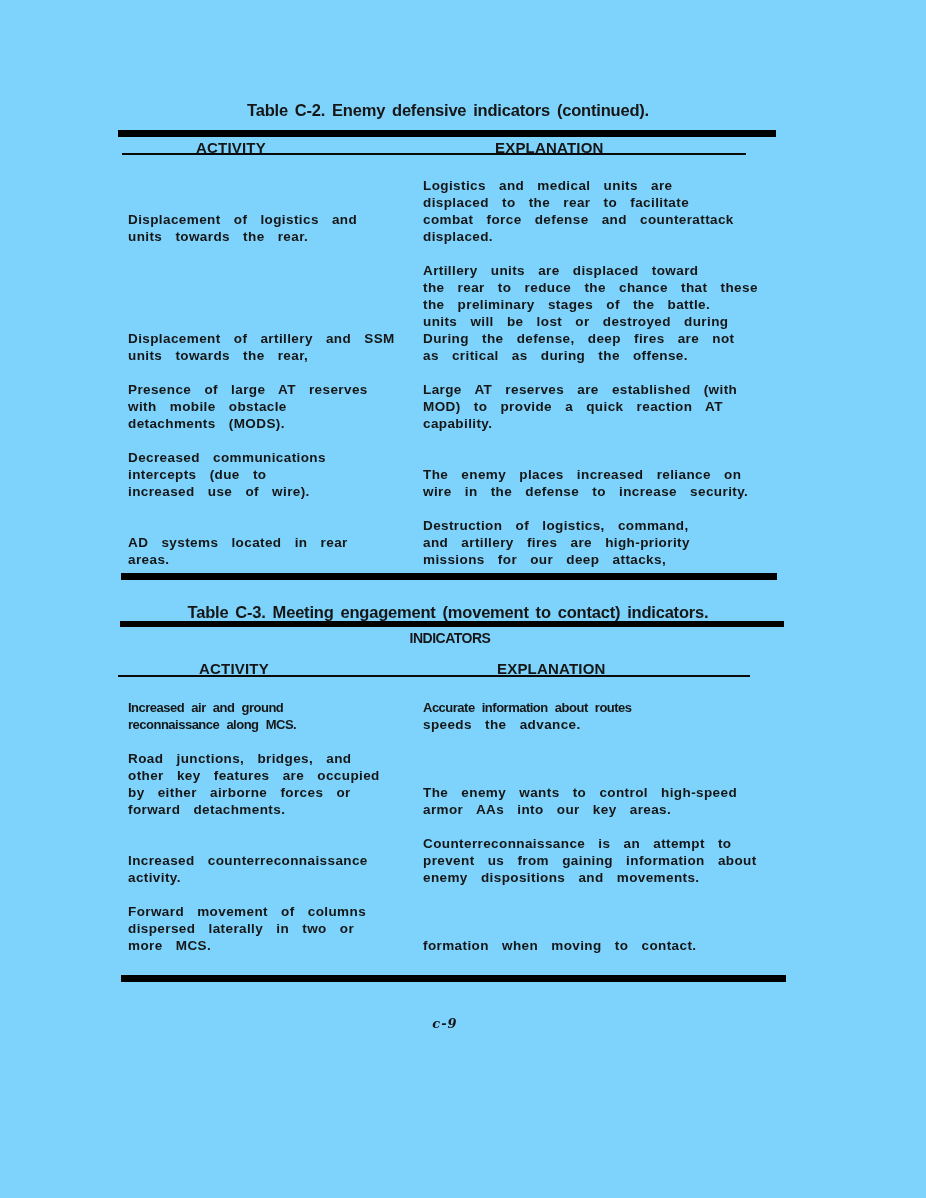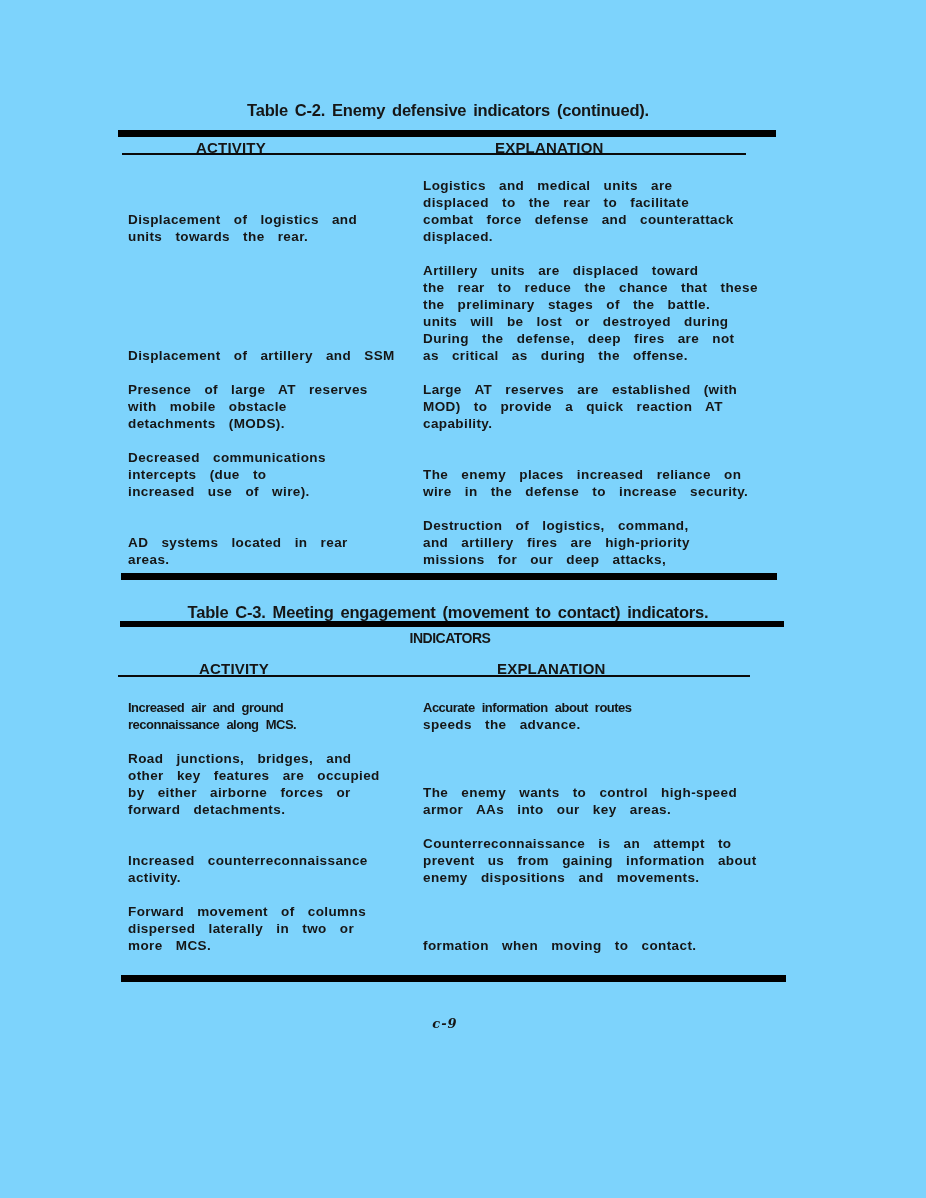--- a/index.html
+++ b/index.html
@@ -75,20 +75,21 @@
           <div class="cell exp">
             <div class="line">Logistics and medical units are</div>
             <div class="line">displaced to the rear to facilitate</div>
             <div class="line">combat force defense and counterattack</div>
             <div class="line">displaced.</div>
           </div>
         </div>
         <div class="row">
           <div class="cell act">
             <div class="line">Displacement of artillery and SSM</div>
+            <div class="line">units towards the rear,</div>
           </div>
           <div class="cell exp">
             <div class="line">Artillery units are displaced toward</div>
             <div class="line">the rear to reduce the chance that these</div>
             <div class="line">the preliminary stages of the battle.</div>
             <div class="line">units will be lost or destroyed during</div>
             <div class="line">During the defense, deep fires are not</div>
             <div class="line">as critical as during the offense.</div>
           </div>
         </div>

